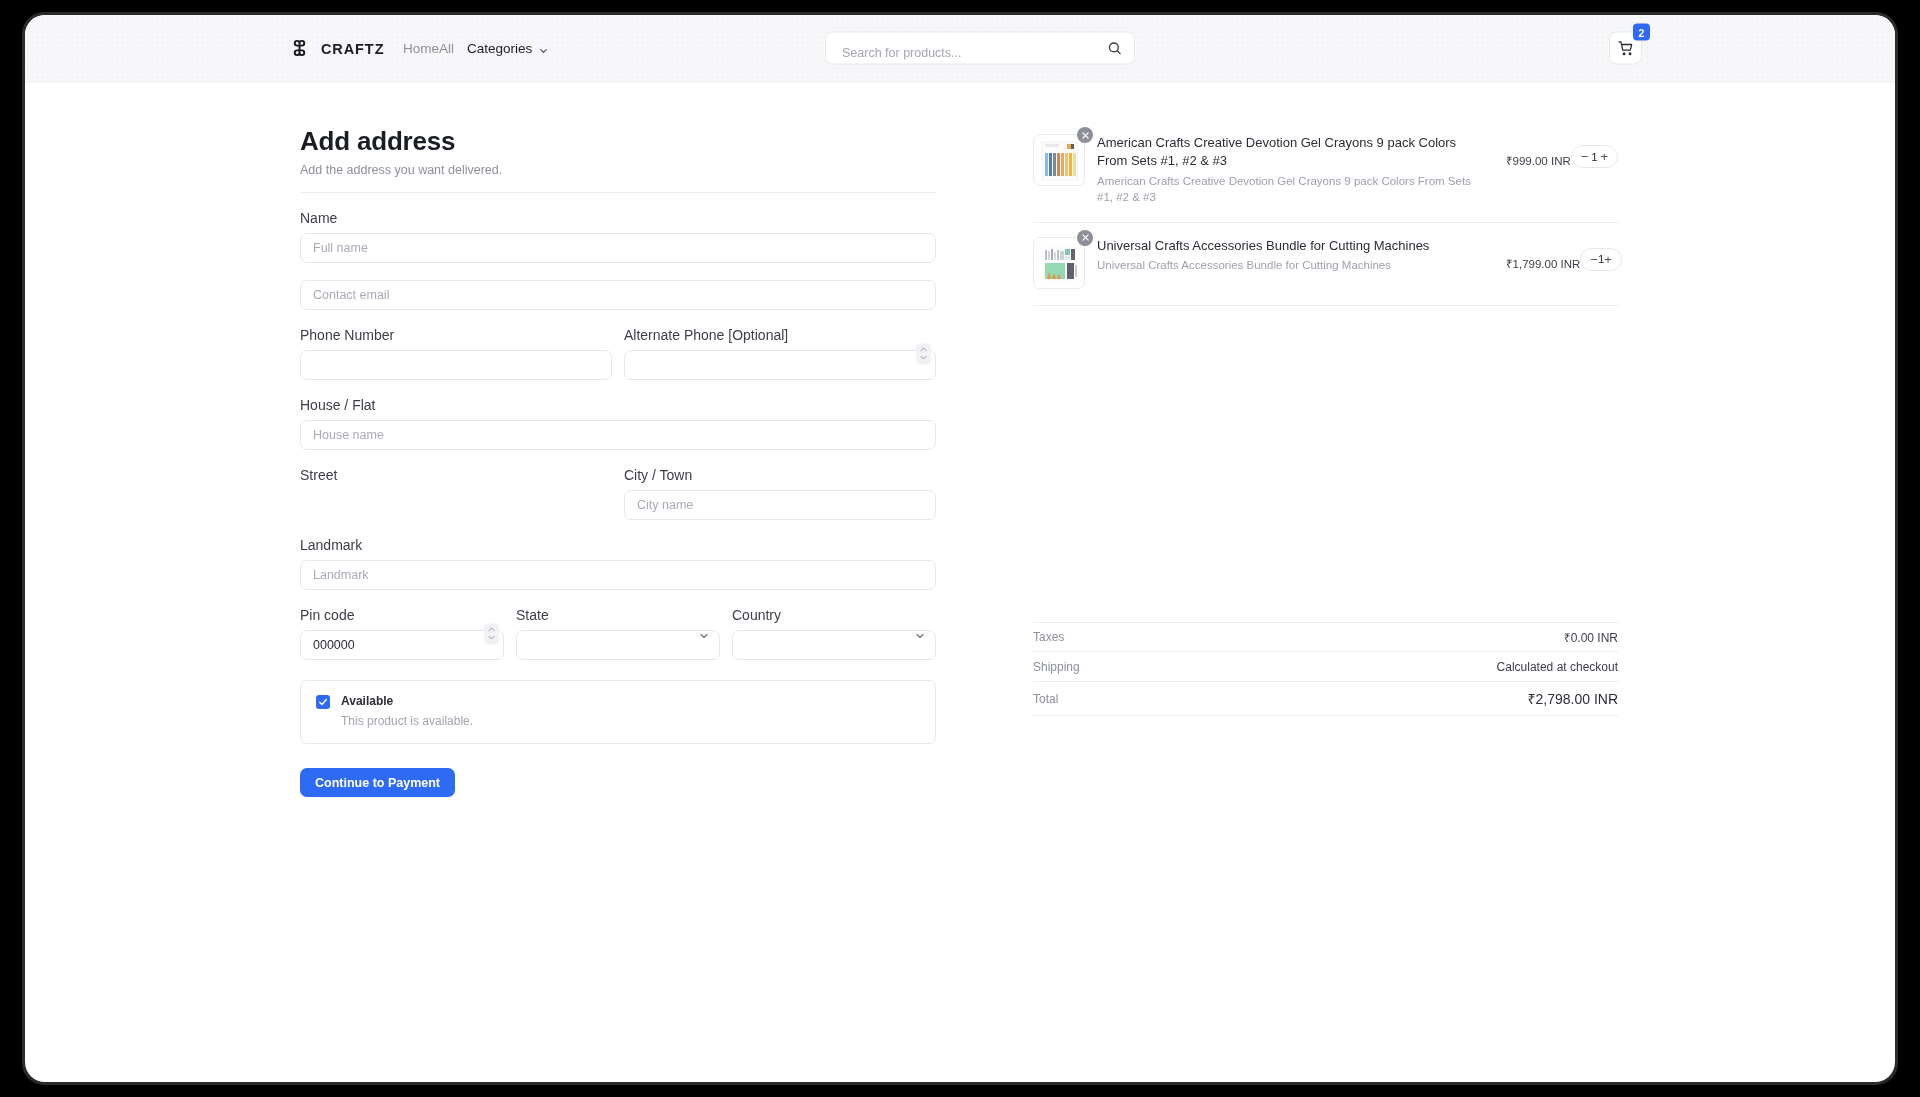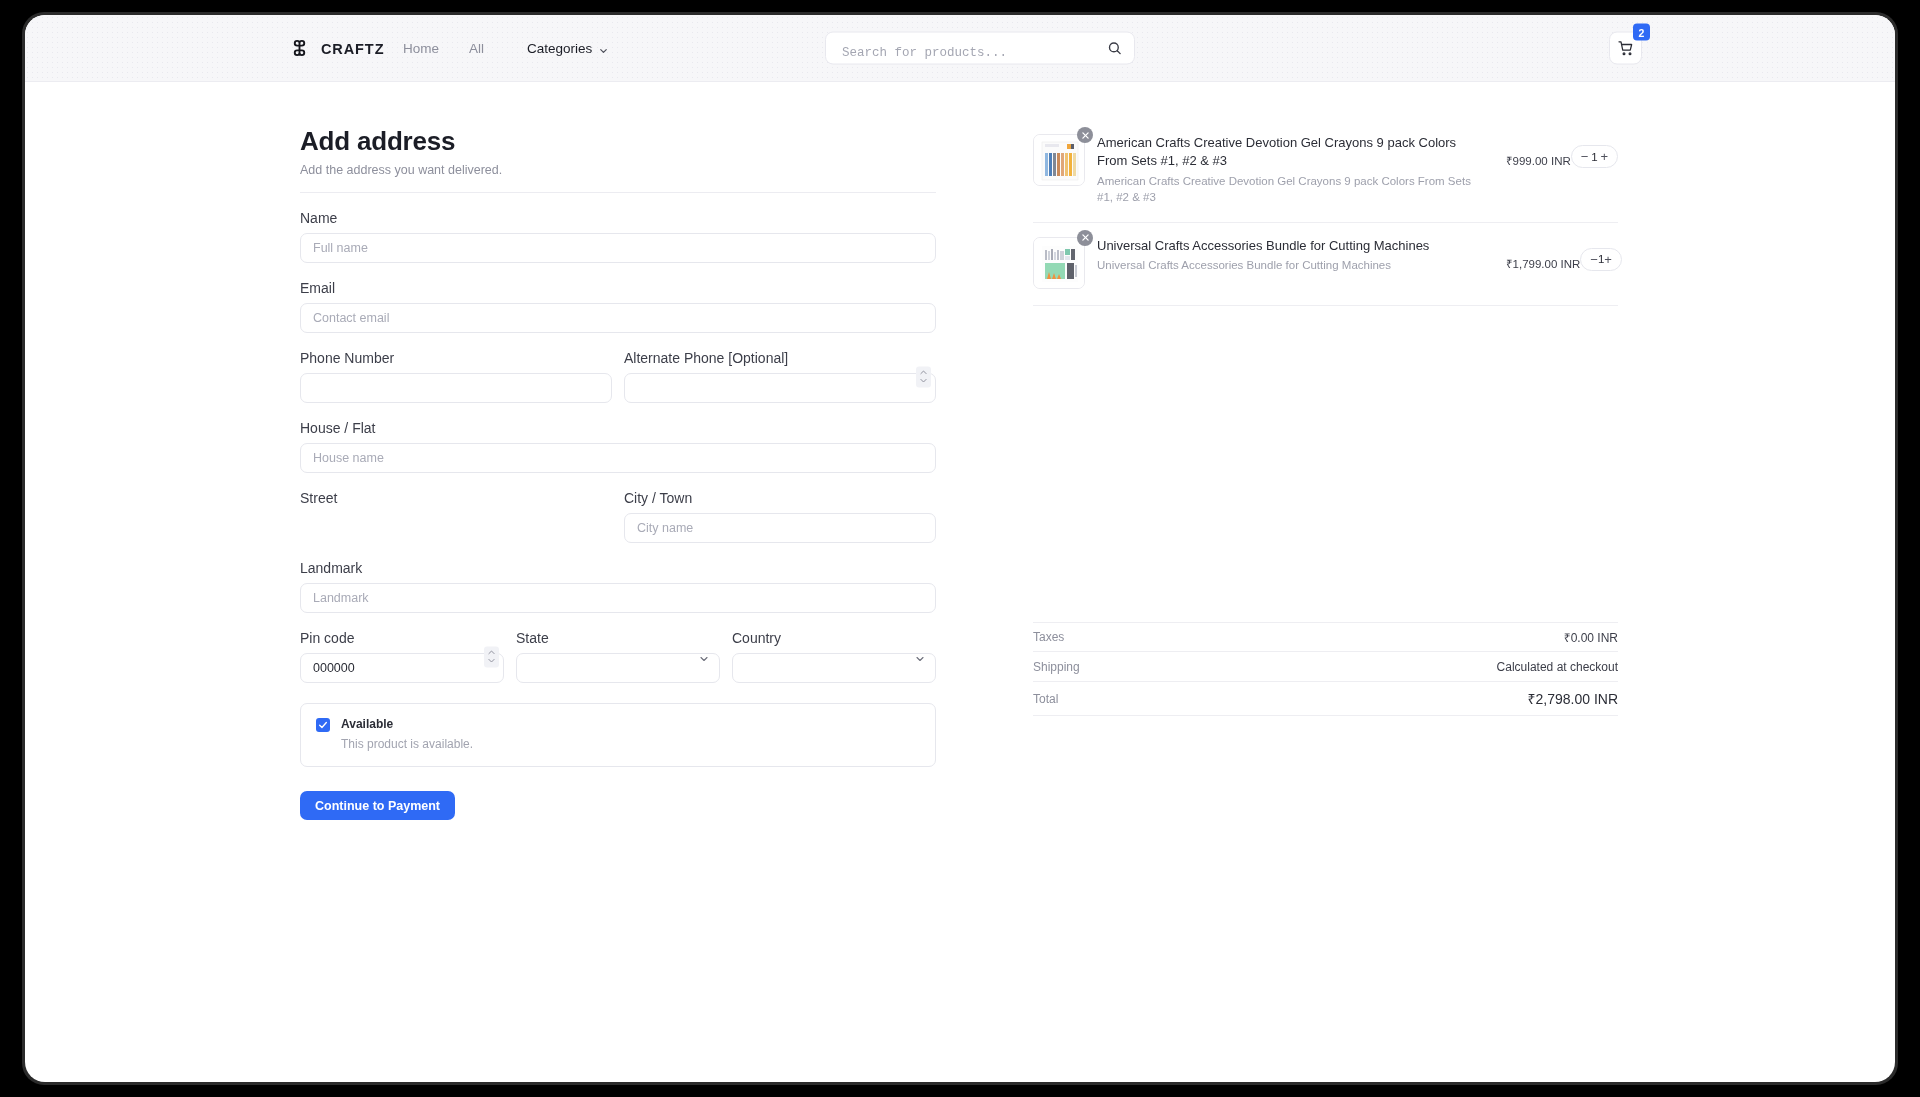--- a/index.html
+++ b/index.html
@@ -42,21 +42,21 @@
     display: flex; align-items: center; gap: 12px;
   }
   .brand-mark { width: 19px; height: 19px; color:#15161c; }
   .brand-name {
     font-size: 14.5px; font-weight: 700; letter-spacing: 0.9px;
     color: #1b1d26;
   }
   .nav {
     position: absolute; left: 378px; top: 50%;
     transform: translateY(-50%);
-    display: flex; align-items: center; gap: 30px;
+    display: flex; align-items: center; 
   }
   .nav-link {
     font-size: 13.5px; color: #8d8f9c; text-decoration: none;
     white-space: nowrap;
   }
   .nav-link.strong { color: #1b1d26; font-weight: 500; margin-left: 13px; }
   .nav-cat { display: flex; align-items: center; gap: 6px; }
   .chev { width: 11px; height: 11px; color: #4d4f5a; }
 
   #search-wrap {
@@ -64,21 +64,21 @@
     transform: translateY(-50%);
     width: 310px; height: 33px;
     background: #fff;
     border: 1px solid #e8e8ee;
     border-radius: 8px;
     display: flex; align-items: center;
     padding: 0 12px 0 16px;
   }
   #search-input {
     flex: 1; border: 0; outline: none; background: transparent;
-    font-family: Liberation Mono, monospace; font-size: 12.5px; color: #333; margin-top: 9px;
+    font-family: Liberation Sans, sans-serif; font-size: 12.5px; color: #333; margin-top: 9px;
   }
   #search-input::placeholder { color: #a4a6b2; }
   .search-icon { width: 15px; height: 15px; color: #3b3d47; }
 
   #cart-btn {
     position: absolute; right: 253px; top: 50%;
     transform: translateY(-50%);
     width: 33px; height: 33px;
     background: #fff;
     border: 1px solid #e8e8ee;
@@ -343,21 +343,20 @@
       <div id="page-title">Add address</div>
       <div id="page-sub">Add the address you want delivered.</div>
       <div id="title-rule"></div>
 
       <div class="field">
         <div class="field-label">Name</div>
         <input class="inp" type="text" placeholder="Full name" style="">
       </div>
 
       <div class="field">
-        <div class="field-label">Email</div>
         <input class="inp" type="text" placeholder="Contact email" style="">
       </div>
 
       <div class="row2">
         <div class="col">
           <div class="field-label">Phone Number</div>
           <input class="inp" type="text" placeholder="" style="">
         </div>
         <div class="col spin-wrap">
           <div class="field-label">Alternate Phone [Optional]</div>

